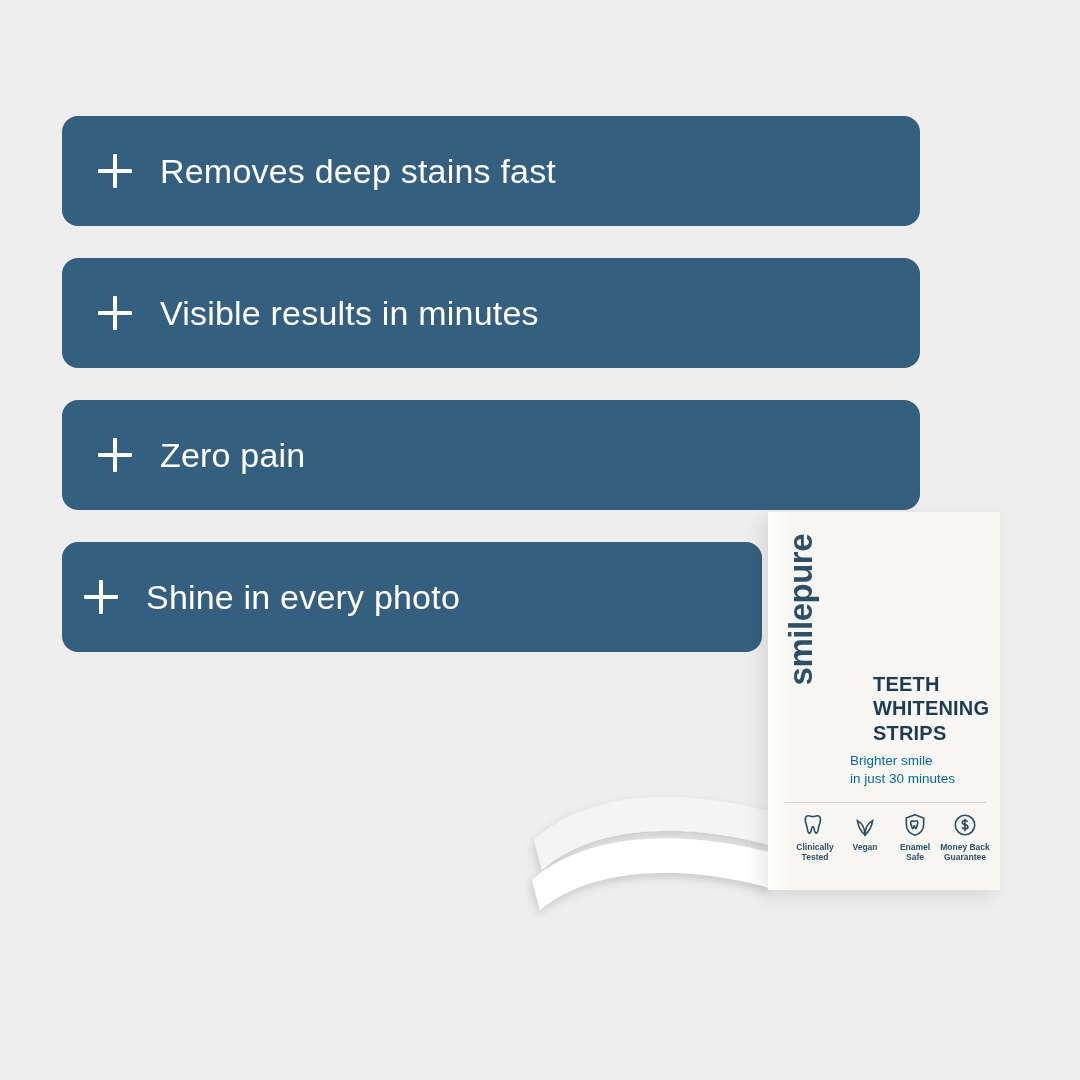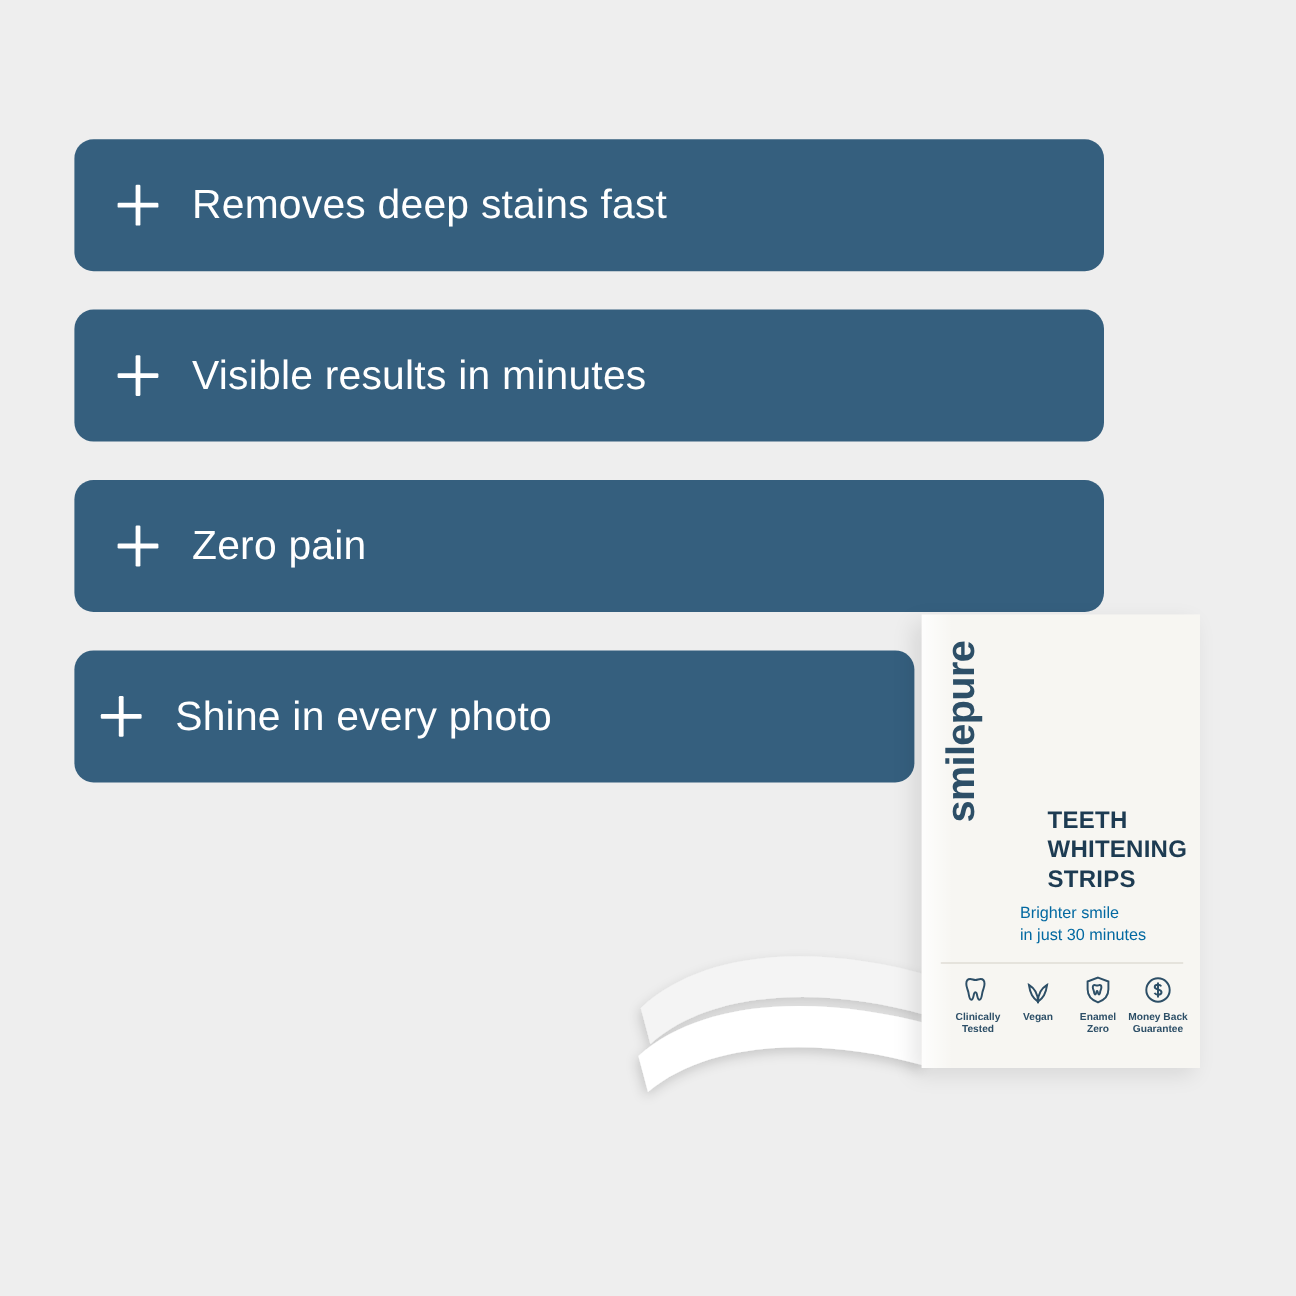--- a/index.html
+++ b/index.html
@@ -261,21 +261,21 @@
         </div>
 
         <div class="badge">
           <span class="glyph">
             <svg viewBox="0 0 24 24" width="26" height="26" fill="none" stroke="#2d4f67" stroke-width="1.5">
               <path d="M12 2.5l8 3v6c0 5-3.5 8.5-8 10-4.5-1.5-8-5-8-10v-6l8-3z"></path>
               <path d="M9.4 8.2c-.9 0-1.4.7-1.4 1.6 0 1.2.5 1.8.8 3 .2 1 .3 2.6 1.1 2.6.7 0 .7-1.4 1-2.2.2-.5.6-.5.8 0 .3.8.3 2.2 1 2.2.8 0 .9-1.6 1.1-2.6.3-1.2.8-1.8.8-3 0-.9-.5-1.6-1.4-1.6-.7 0-1.1.4-1.9.4s-1.2-.4-1.9-.4z"></path>
             </svg>
           </span>
           <span class="cap">Enamel
-Zero</span>
+Safe</span>
         </div>
 
         <div class="badge">
           <span class="glyph">
             <svg viewBox="0 0 24 24" width="26" height="26" fill="none" stroke="#2d4f67" stroke-width="1.5">
               <circle cx="12" cy="12" r="9"></circle>
               <path d="M14.5 9.2c-.5-.9-1.5-1.3-2.6-1.3-1.3 0-2.4.7-2.4 1.8 0 2.6 5.2 1.3 5.2 4 0 1.2-1.2 1.9-2.6 1.9-1.2 0-2.3-.5-2.8-1.4"></path>
               <path d="M12 6.2v11.6"></path>
             </svg>
           </span>

